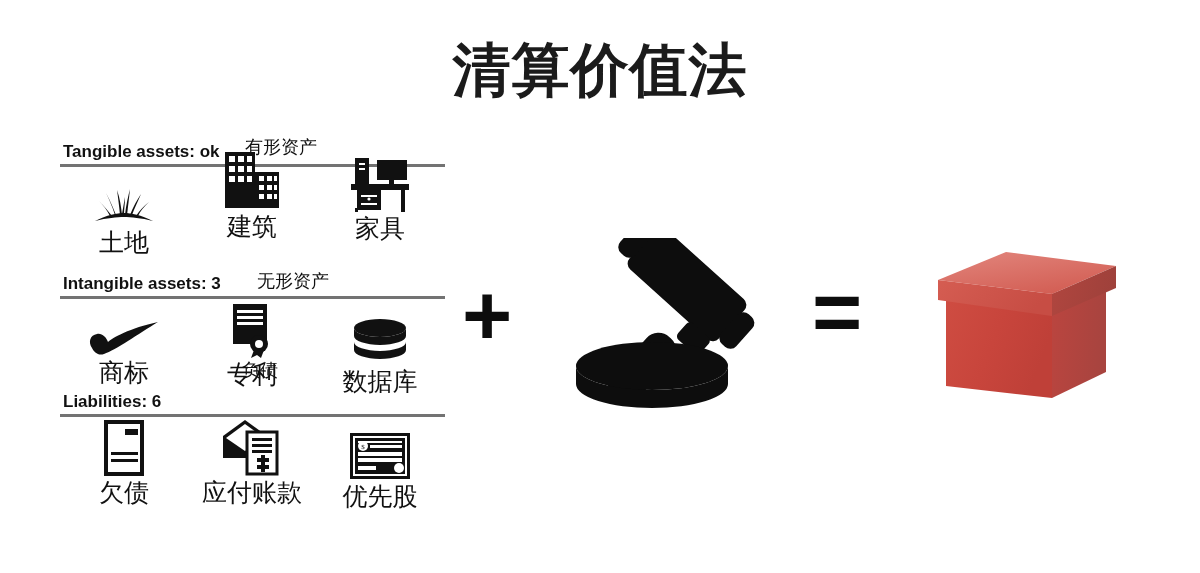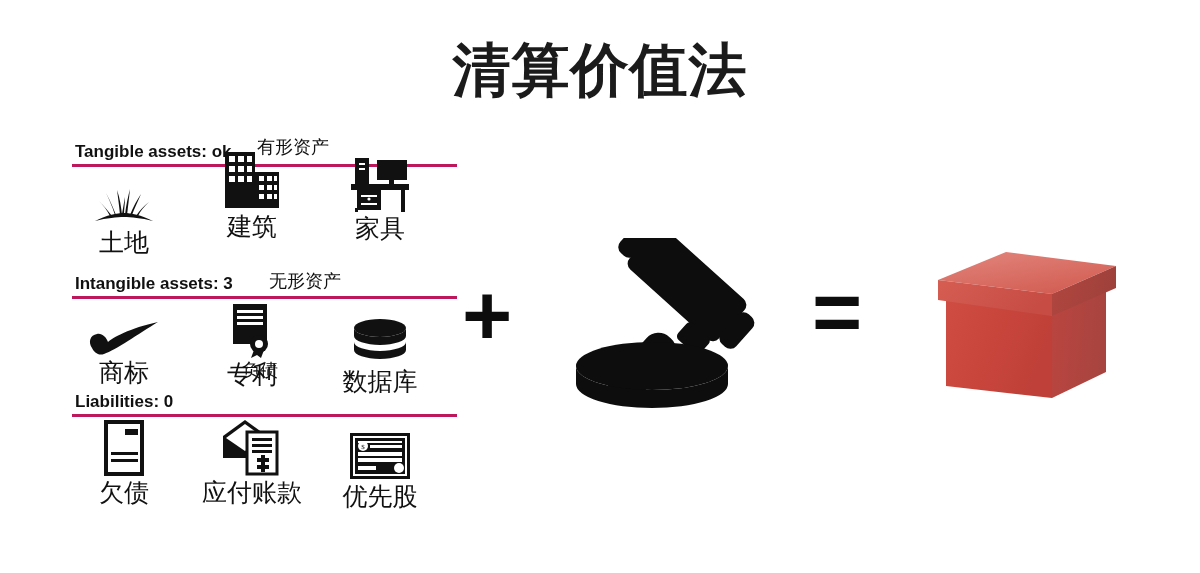--- a/index.html
+++ b/index.html
@@ -35,24 +35,24 @@
   .ledger {
     position: absolute;
     left: 60px;
     top: 130px;
     width: 390px;
     height: 400px;
   }
 
   .section-head {
     position: absolute;
-    left: 12px;
+    left: 0;
     width: 385px;
     height: 34px;
-    border-bottom: 3px solid #be185d;
+    border-bottom: 3px solid #737373;
   }
   .section-head .eng {
     position: absolute;
     left: 3px;
     bottom: 2px;
     font-size: 17px;
     font-weight: 700;
     color: #111;
     white-space: nowrap;
   }
@@ -290,21 +290,21 @@
           </g>
         </svg>
       </span>
       <span class="cap">数据库</span>
     </div>
   </div>
 
   <div class="float-fuzhai">负债</div>
 
   <div class="section-head head-liab">
-    <span class="eng">Liabilities: 0</span>
+    <span class="eng">Liabilities: 6</span>
   </div>
 
   <div class="icon-row row-liab">
 
     <div class="cell">
       <span class="glyph">
         <svg width="46" height="56" viewBox="0 0 46 56">
           <rect x="5" y="2" width="36" height="52" fill="none" stroke="#111" stroke-width="4"></rect>
           <g fill="#111">
             <rect x="24" y="9" width="13" height="6"></rect>

